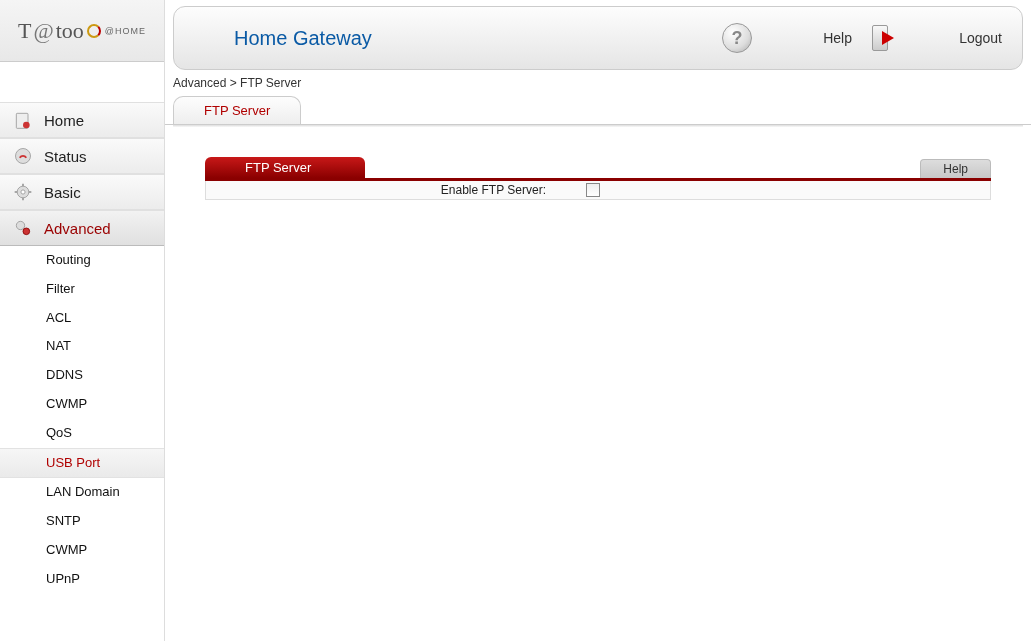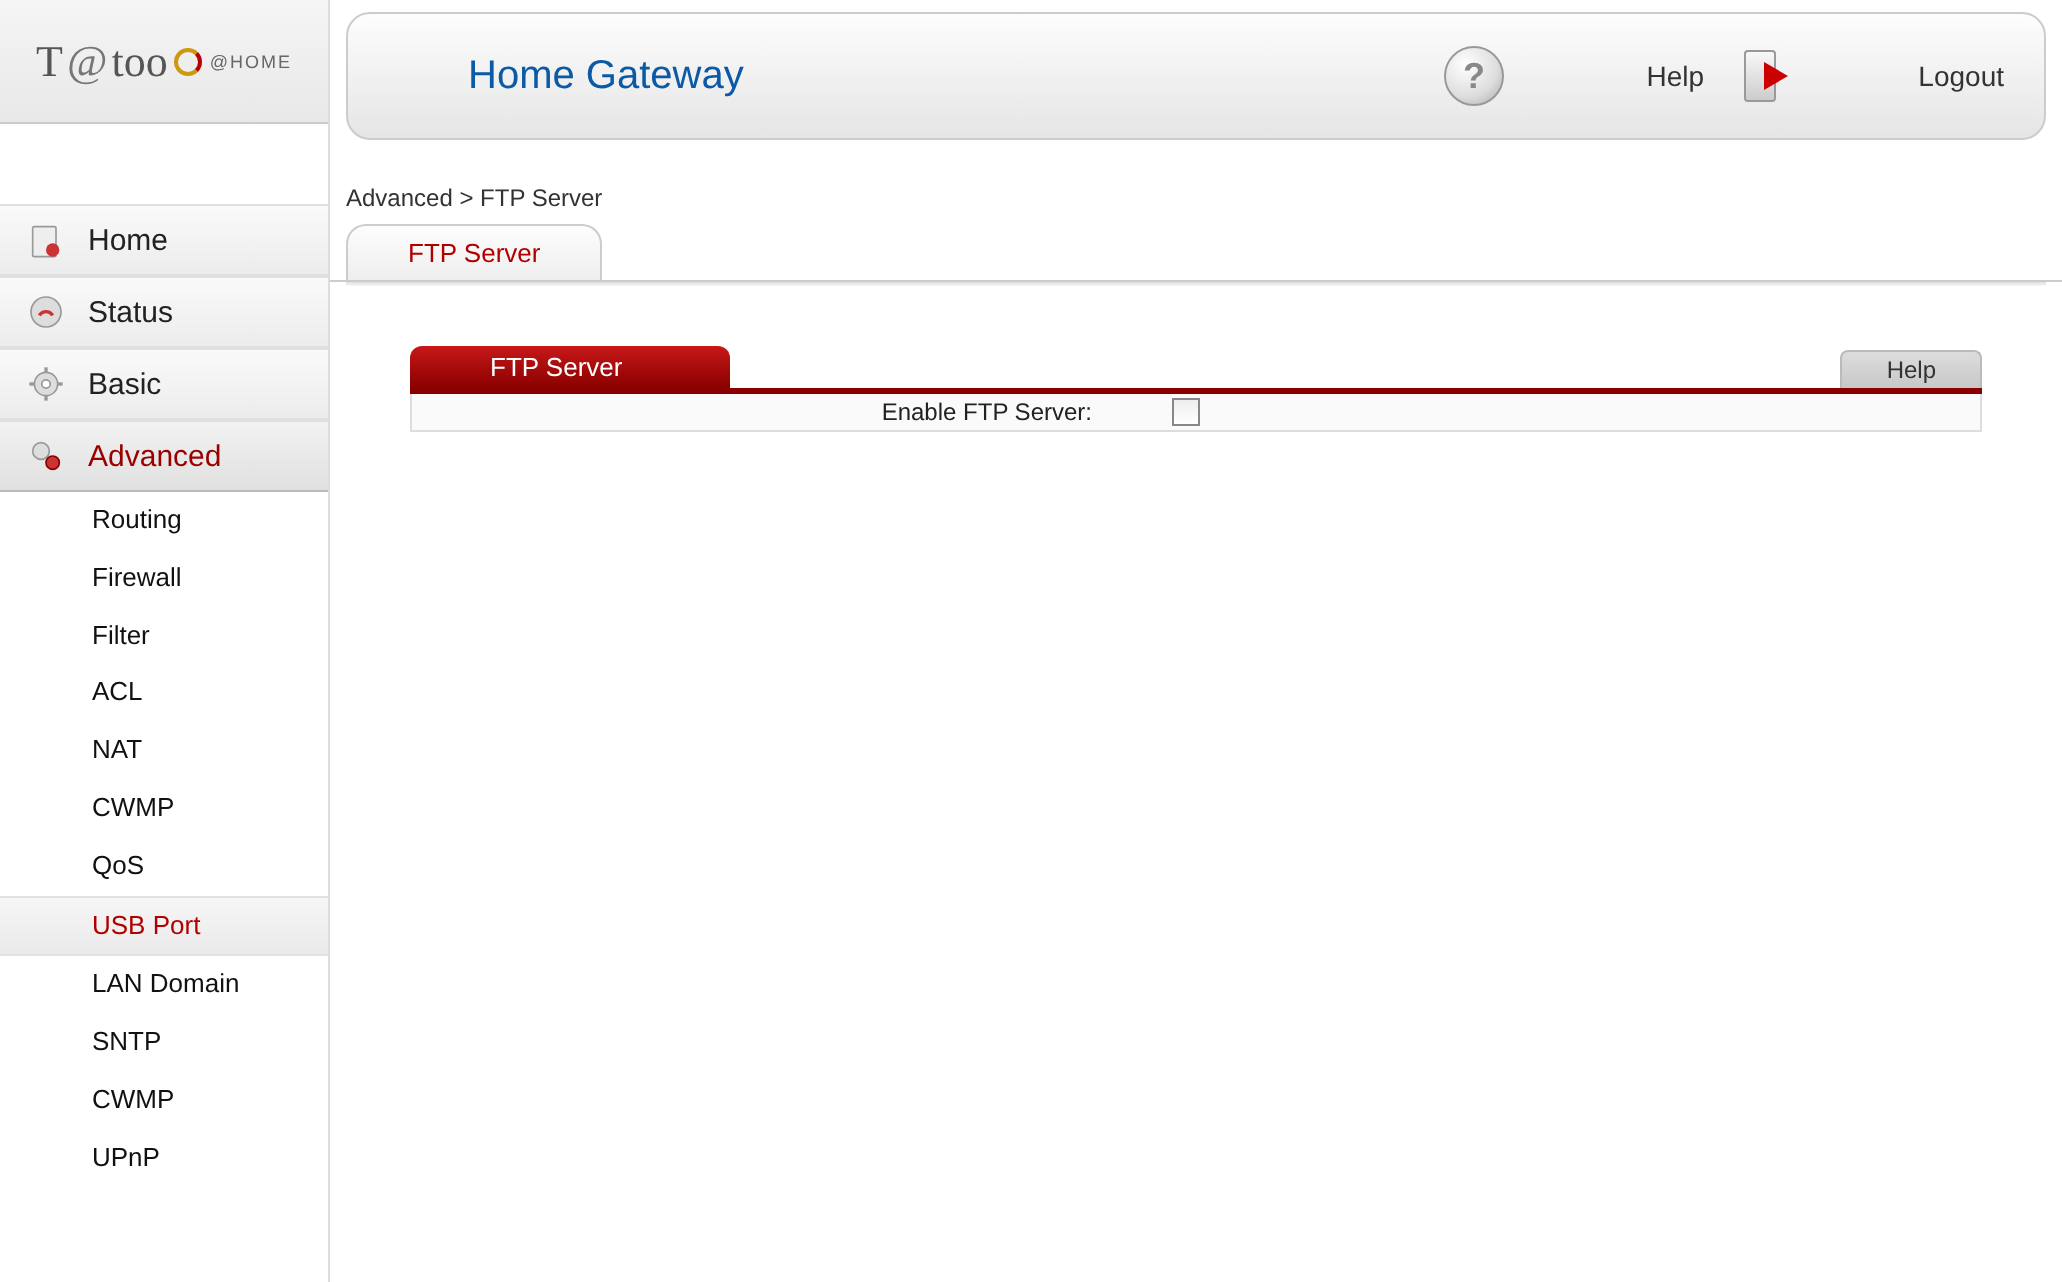--- a/index.html
+++ b/index.html
@@ -170,21 +170,21 @@
       left: 10px;
       width: 0; height: 0;
       border-top: 7px solid transparent;
       border-bottom: 7px solid transparent;
       border-left: 12px solid #c00;
     }
     
     .breadcrumb {
       font-size: 12px;
       color: #333;
-      padding: 22px 0 6px 8px;
+      padding: 6px 0 6px 8px;
     }
     
     .tab-row {
       padding-left: 8px;
       border-bottom: 1px solid #ccc;
       display: flex;
     }
     .inner-tab {
       background: linear-gradient(#fdfdfd, #eee);
       border: 1px solid #ccc;
@@ -314,24 +314,24 @@
         <svg class="gear" viewBox="0 0 24 24">
             <circle cx="9" cy="9" r="5" fill="#ddd" stroke="#999"></circle>
             <circle cx="16" cy="16" r="4" fill="#c33" stroke="#800"></circle>
           </svg>
       </span>
       <span>Advanced</span>
     </div>
 
     <div class="sub-items" id="sub-list">
         <div class="sub-item">Routing</div>
-        <div class="sub-item">Firewall</div>
         <div class="sub-item">Filter</div>
         <div class="sub-item">ACL</div>
         <div class="sub-item">NAT</div>
+        <div class="sub-item">DDNS</div>
         <div class="sub-item">CWMP</div>
         <div class="sub-item">QoS</div>
         <div class="sub-item active">USB Port</div>
         <div class="sub-item">LAN Domain</div>
         <div class="sub-item">SNTP</div>
         <div class="sub-item">CWMP</div>
         <div class="sub-item">UPnP</div>
       </div>
 
   </div>

